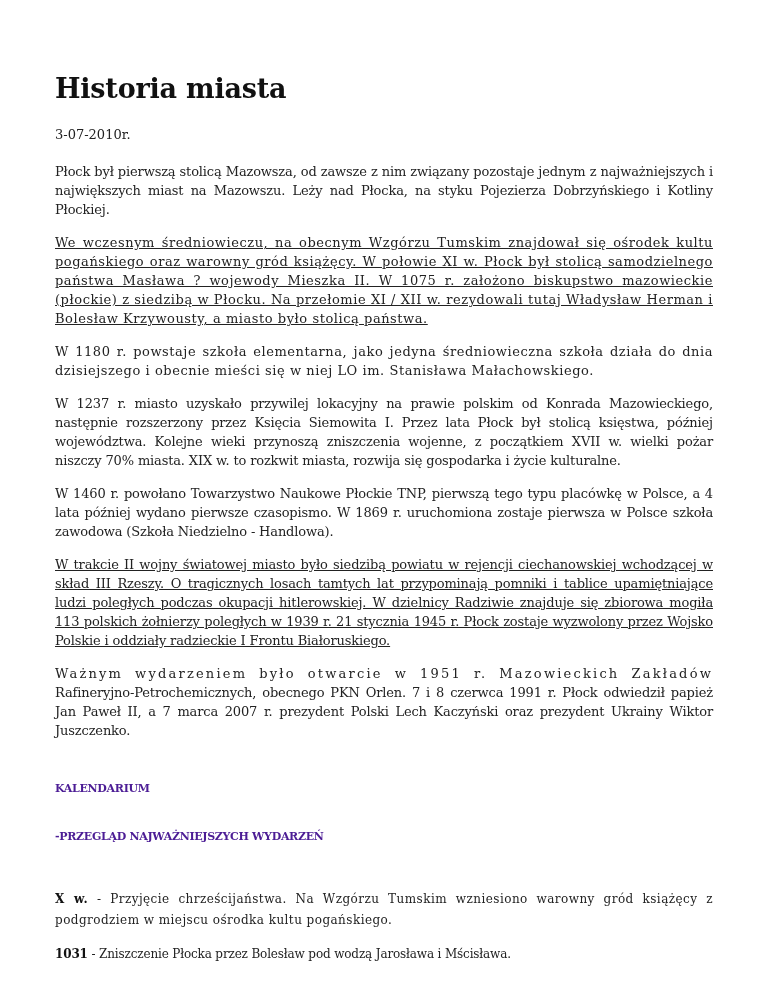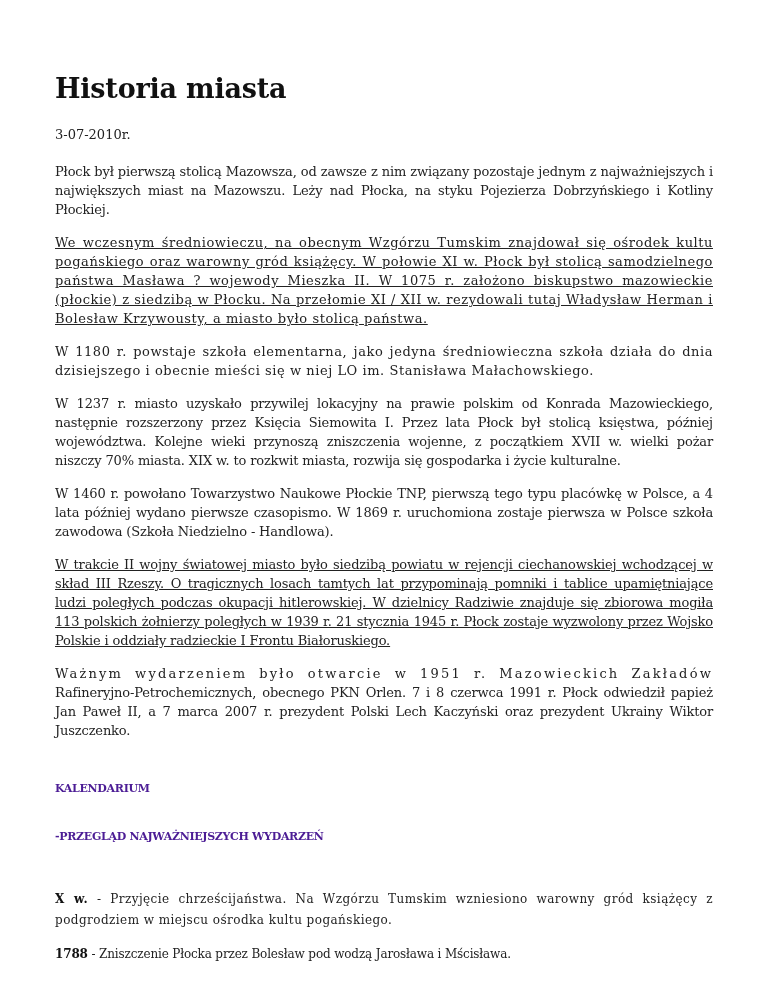--- a/index.html
+++ b/index.html
@@ -95,16 +95,16 @@
   </p>
 
   <h2 class="section-heading h-kal">KALENDARIUM</h2>
   <h3 class="section-heading h-sub">-PRZEGLĄD NAJWAŻNIEJSZYCH WYDARZEŃ</h3>
 
   <div class="cal-list">
     <p class="cal-item first">
       <span class="cal-date">X w.</span><span> - Przyjęcie chrześcijaństwa. Na Wzgórzu Tumskim wzniesiono warowny gród książęcy z podgrodziem w miejscu ośrodka kultu pogańskiego.</span>
     </p>
     <p class="cal-item">
-      <span class="cal-date">1788</span><span> - Zniszczenie Płocka przez Bolesław pod wodzą Jarosława i Mścisława.</span>
+      <span class="cal-date">1031</span><span> - Zniszczenie Płocka przez Bolesław pod wodzą Jarosława i Mścisława.</span>
     </p>
   </div>
 </div>
 
 </body></html>

